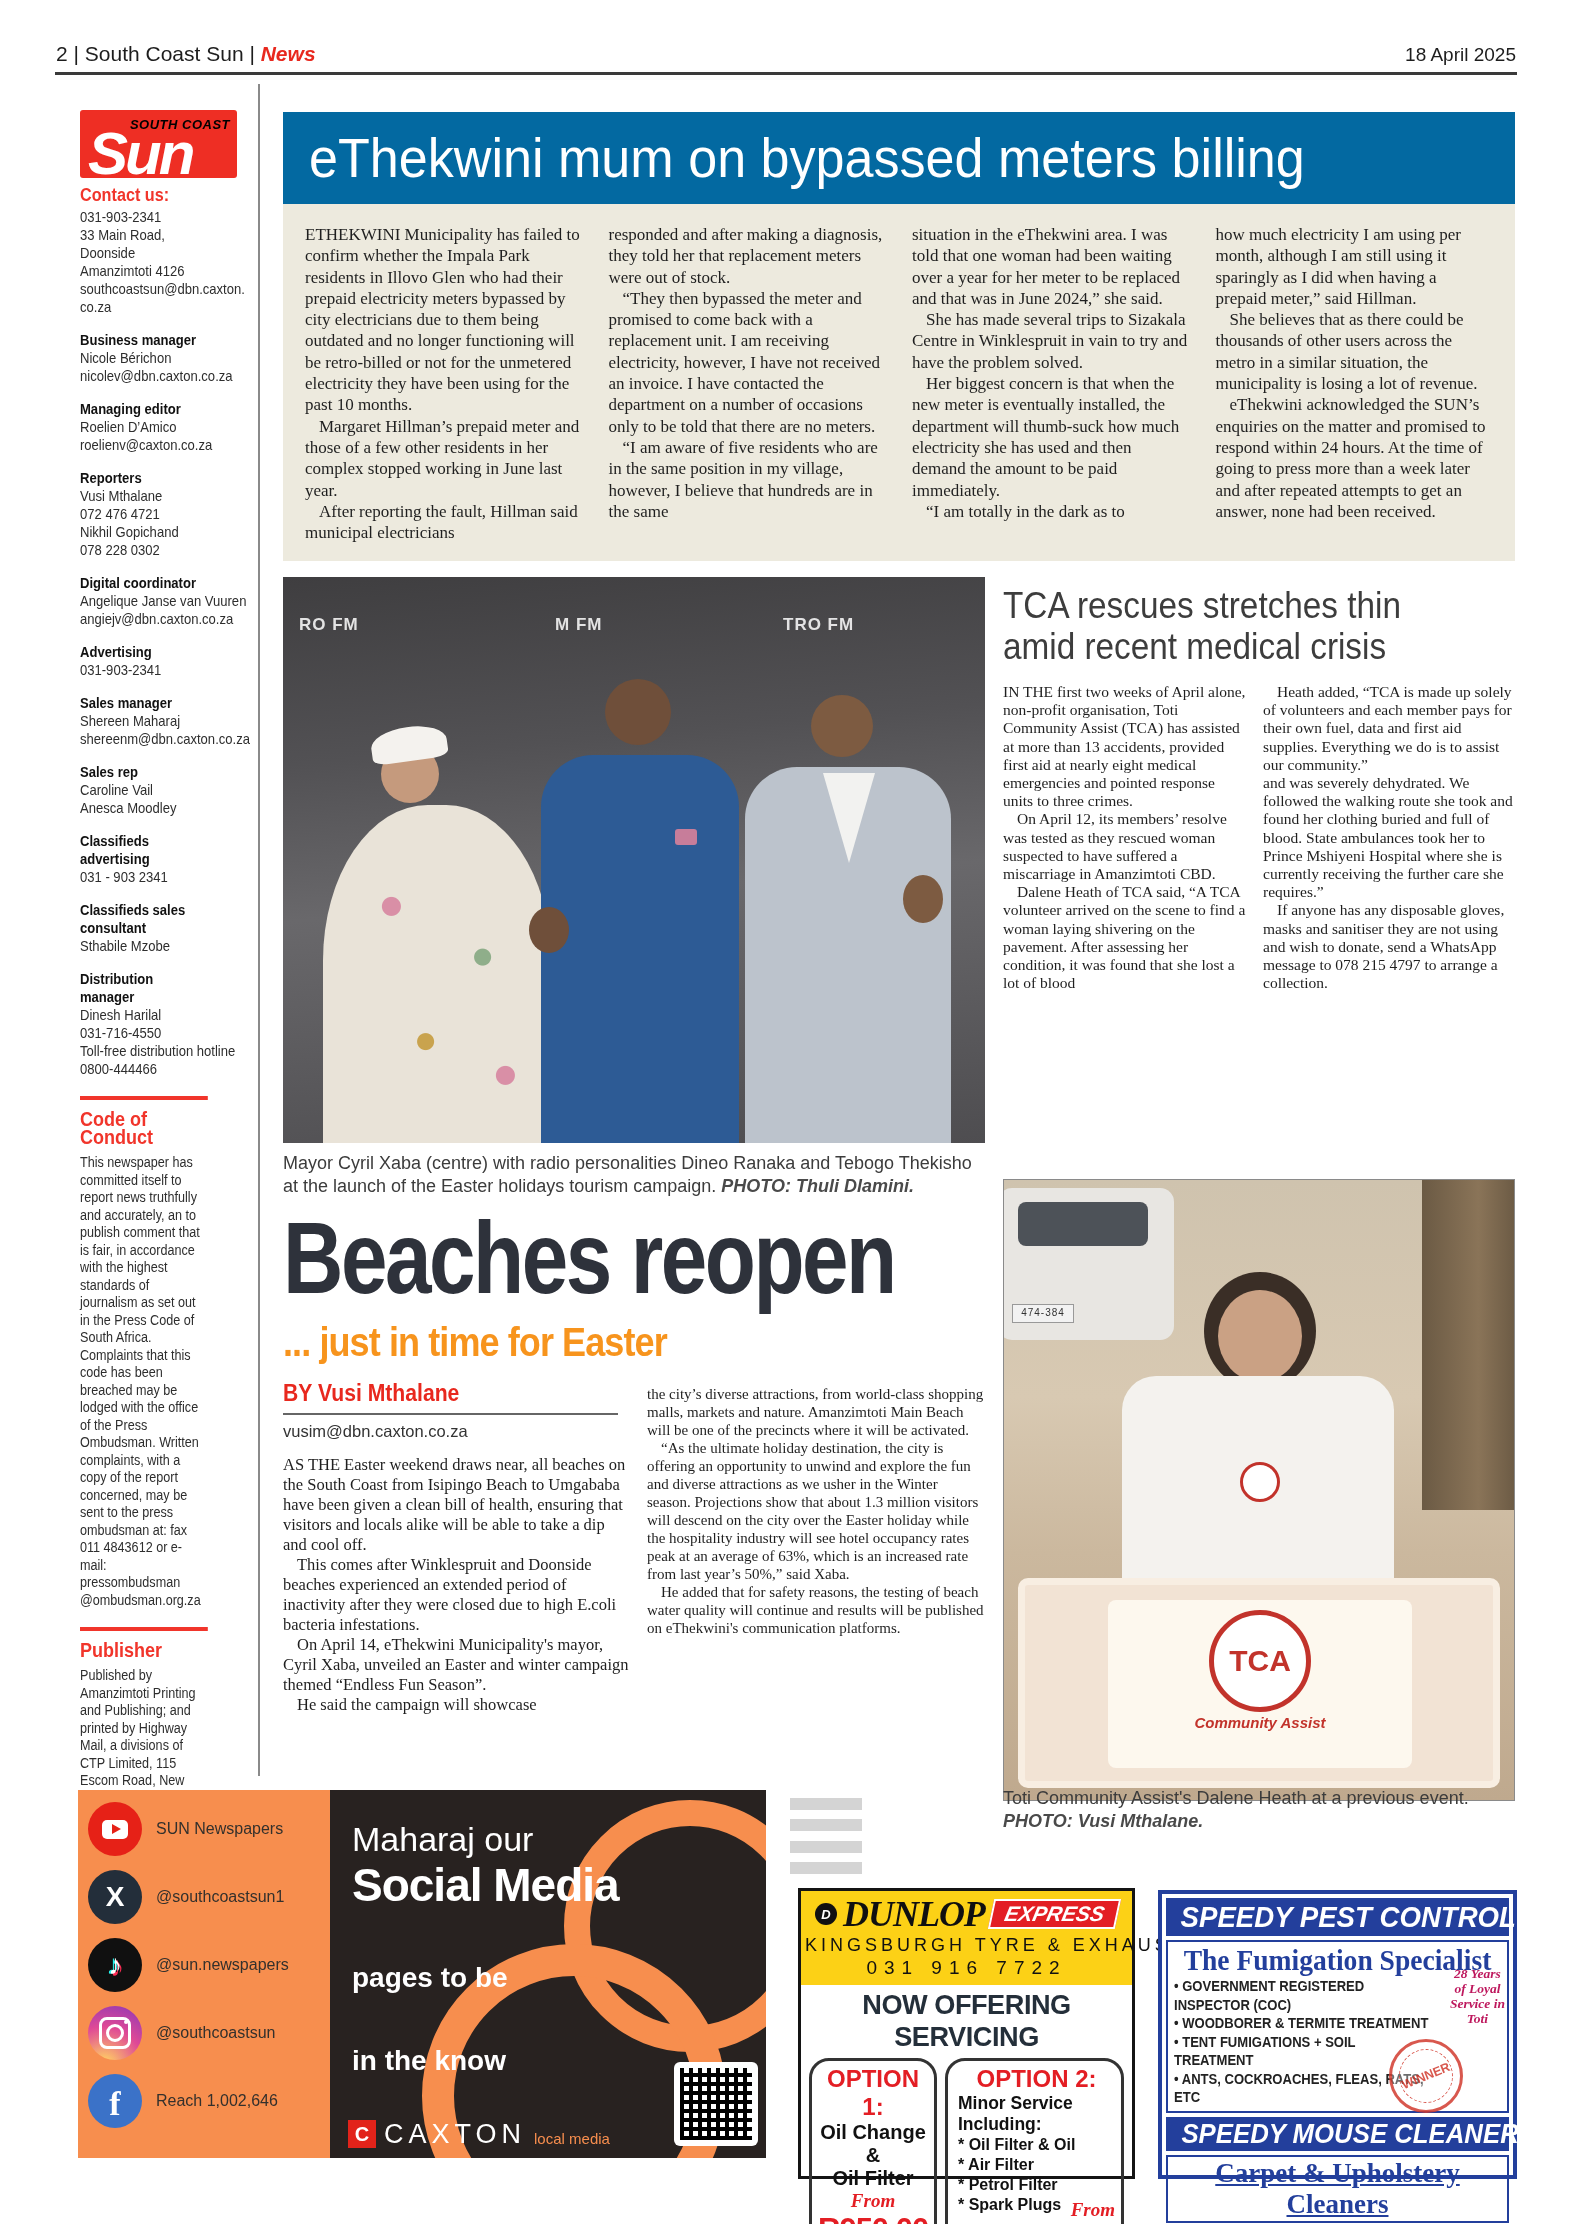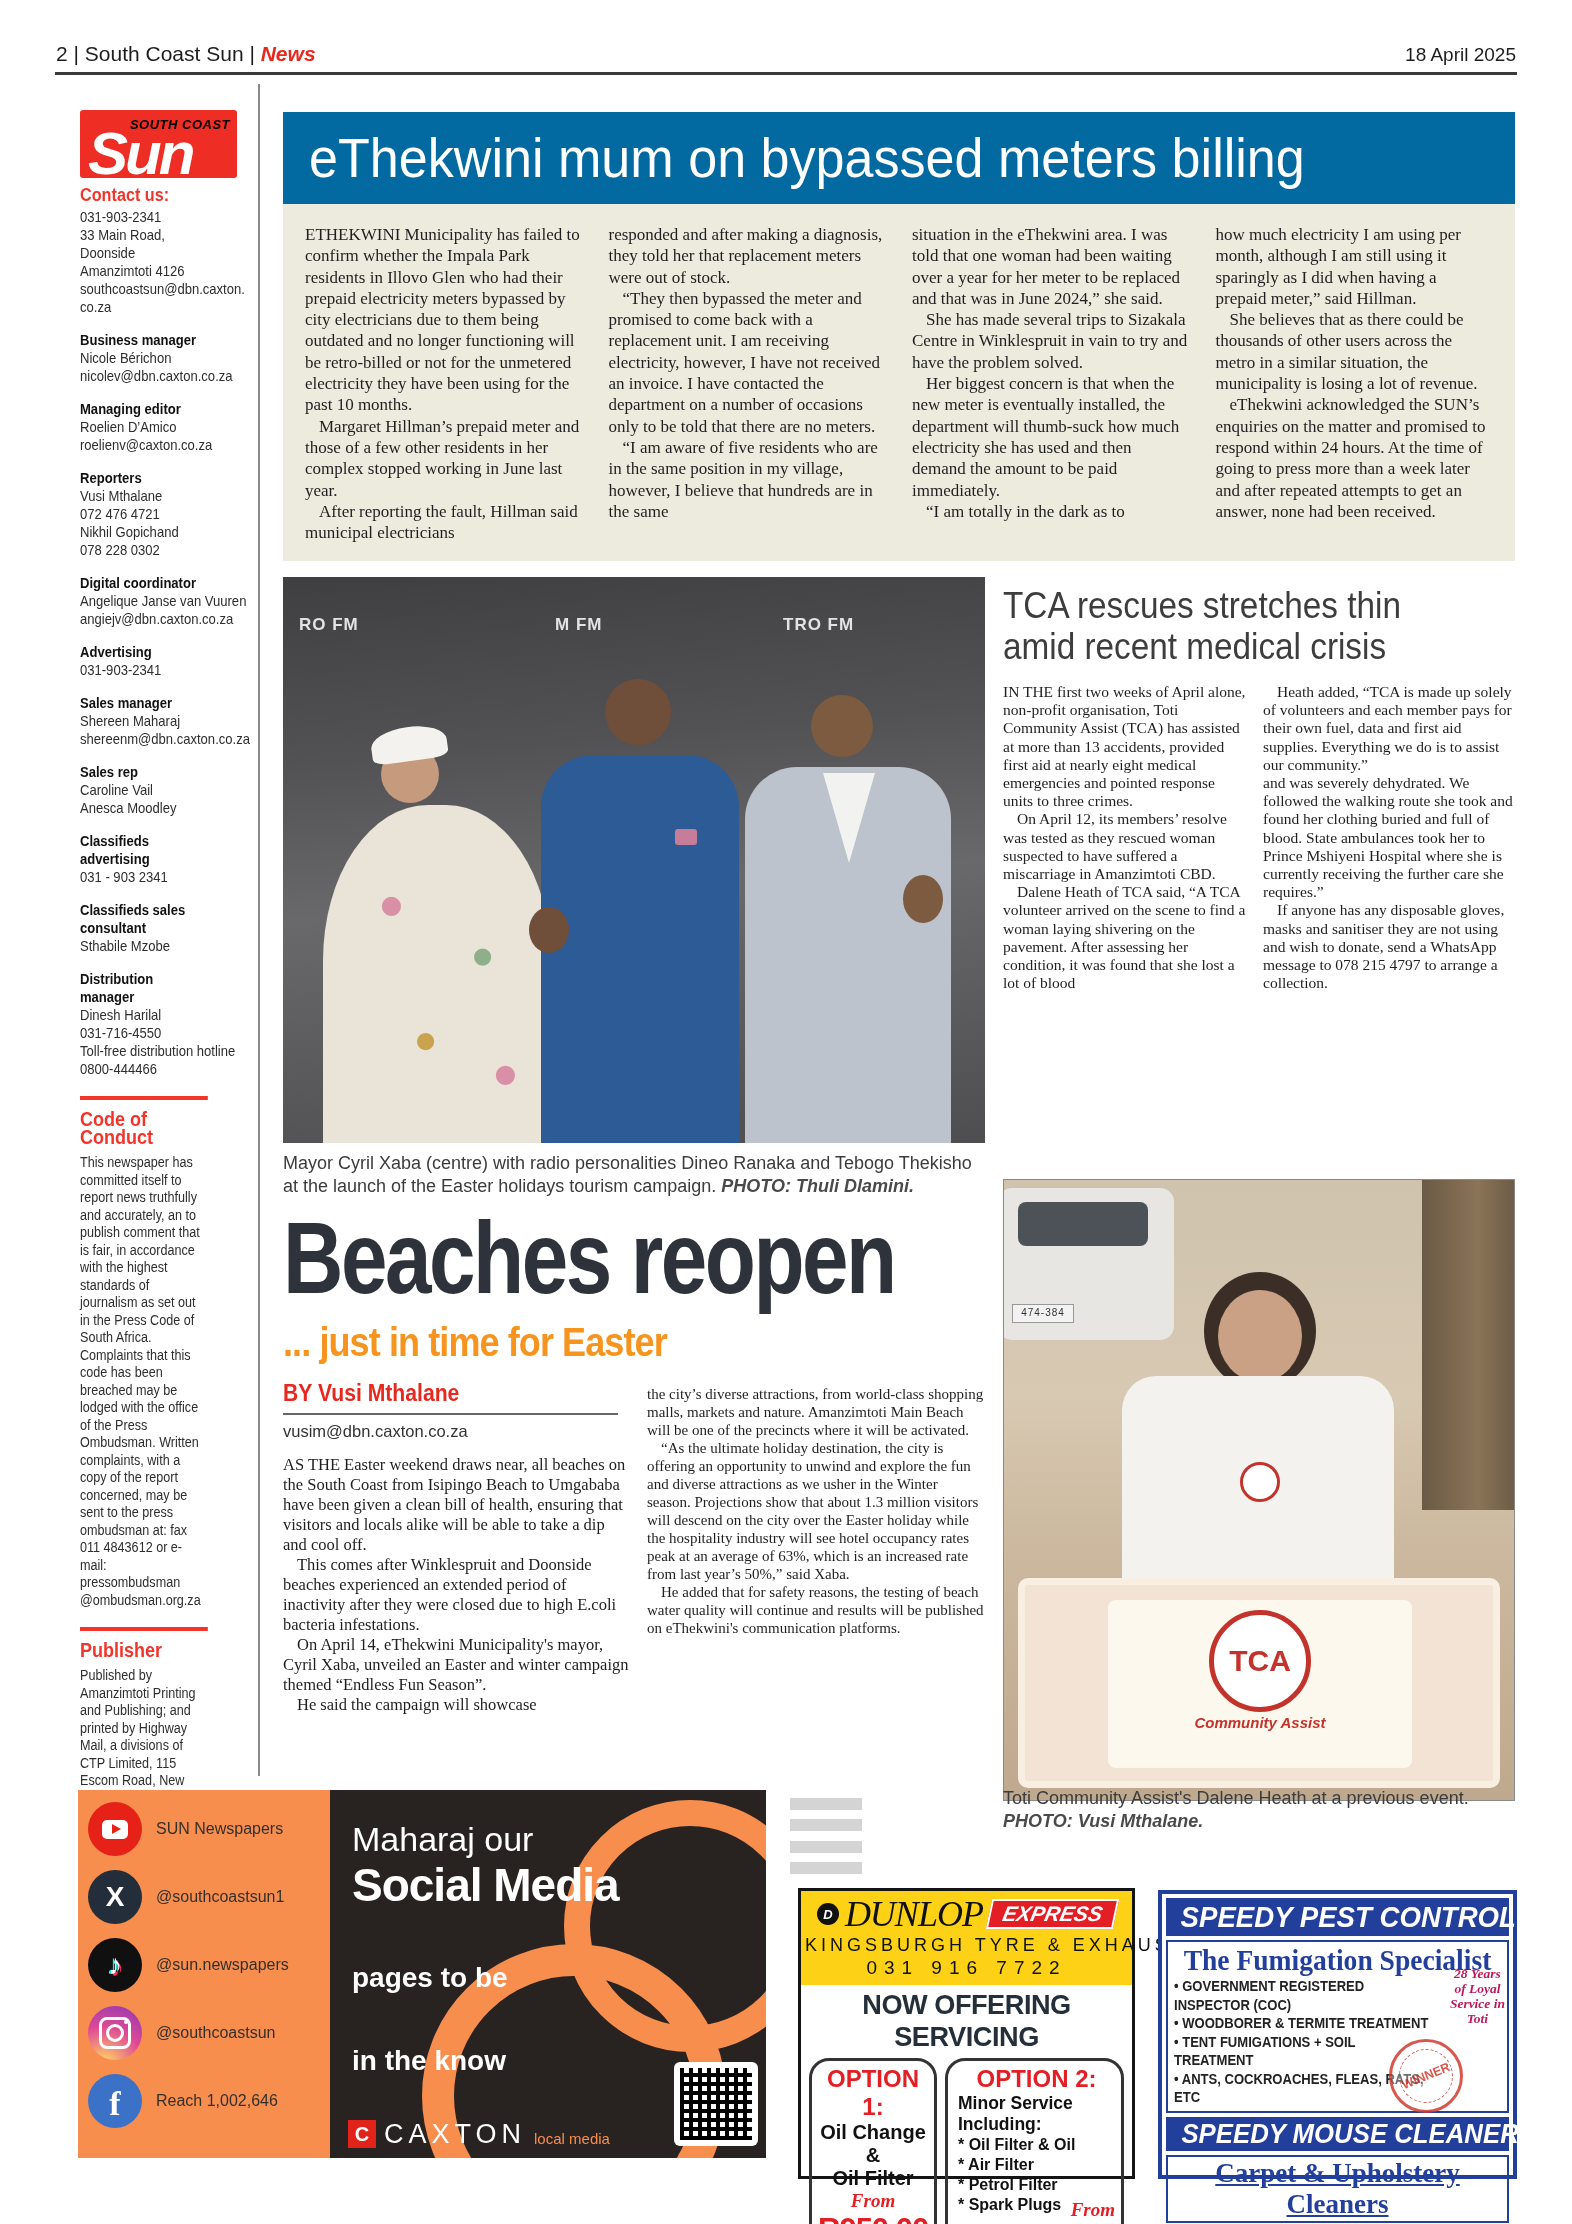--- a/index.html
+++ b/index.html
@@ -104,21 +104,21 @@
   .cax-n{color:#fff;font-size:27px;letter-spacing:5px;font-weight:400;line-height:1;}
   .cax-s{color:#f78e4e;font-size:15px;line-height:1.2;}
   .gbar{position:absolute;background:#d4d4d4;width:72px;height:12px;left:790px;}
   
   .dunlop{position:absolute;left:798px;top:1888px;width:337px;height:291px;border:3px solid #141414;
           background:#fff;box-sizing:border-box;}
   .dun-y{background:#fcd116;text-align:center;padding:5px 4px 6px;}
   .dun-logo{display:flex;align-items:center;justify-content:center;gap:6px;}
   .dun-d{width:22px;height:22px;border-radius:50%;background:#111;color:#fff;font-weight:bold;font-size:13px;
          display:flex;align-items:center;justify-content:center;font-style:italic;}
-  .dun-name{font-family:"Liberation Serif",serif;font-weight:normal;font-style:italic;font-size:36px;
+  .dun-name{font-family:"Liberation Serif",serif;font-weight:bold;font-style:italic;font-size:36px;
             letter-spacing:-1px;color:#101010;line-height:1;}
   .dun-exp{background:#e31e24;color:#fff;font-style:italic;font-weight:bold;font-size:21px;
            padding:1px 12px;transform:skewX(-12deg);border:2px solid #fff;}
   .dun-sub{font-size:18px;letter-spacing:4px;color:#111;margin-top:3px;white-space:nowrap;}
   .dun-tel{font-size:19px;letter-spacing:7px;color:#111;margin-top:1px;}
   .dun-now{text-align:center;font-weight:bold;font-size:28px;color:#242f3a;margin:4px 0 5px;
            transform:scaleX(.97);letter-spacing:-.5px;}
   .dun-opts{display:flex;gap:8px;padding:0 8px;}
   .opt{border:3px solid #333;border-radius:20px;box-sizing:border-box;padding:4px 6px;text-align:center;}
   .opt1{width:128px;}

